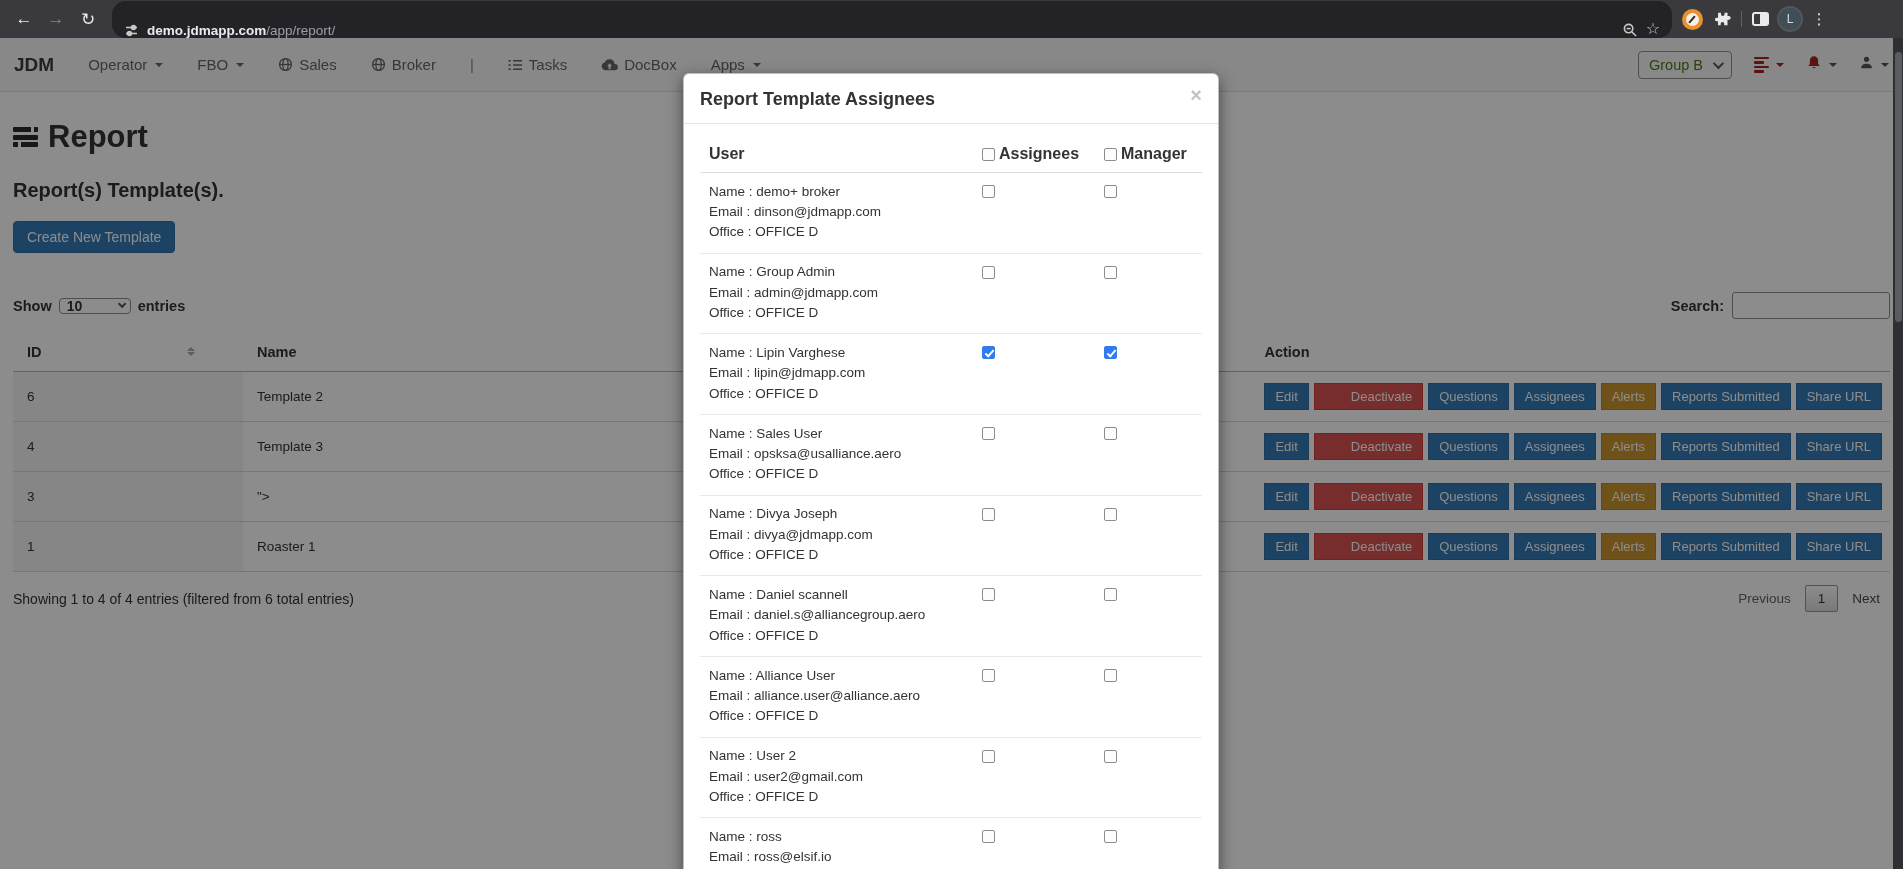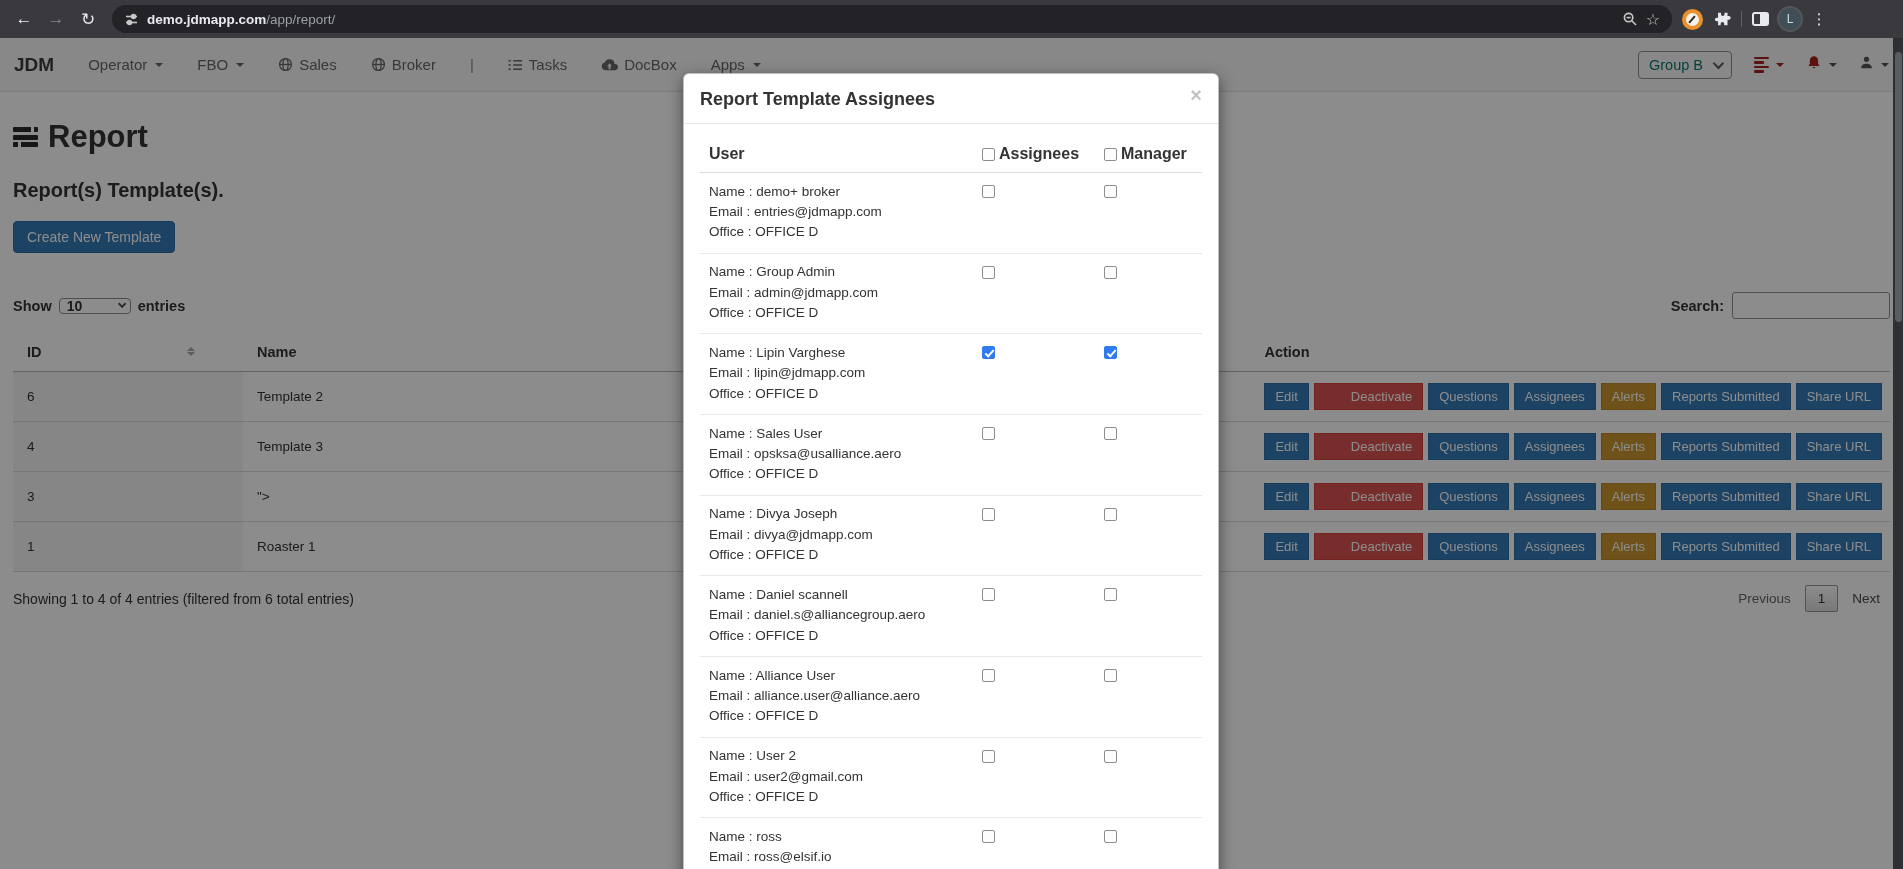--- a/index.html
+++ b/index.html
@@ -13,22 +13,22 @@
   .chrome {
     height:38px; background:#3a3a3e; display:flex; align-items:center;
     padding:0 10px; gap:4px; position:relative; z-index:50;
   }
   .chrome .navbtn {
     width:28px; height:28px; display:flex; align-items:center; justify-content:center;
     color:#e8eaed; font-size:17px; border-radius:50%;
   }
   .chrome .navbtn.disabled { color:#85868a; }
   .urlpill {
-    flex:1; max-width:1560px; height:28px; background:#232327; border-radius:14px;
-    display:flex; align-items:center; padding:0 12px; margin:0 6px; gap:8px;
+    flex:1; max-width:1560px; height:37px; background:#232327; border-radius:14px;
+    display:flex; align-items:flex-end; padding:0 12px; margin:0 6px; gap:8px;
   }
   .urlpill .url { font-size:13.5px; color:#e8eaed; font-weight:bold; }
   .urlpill .url .path { color:#9aa0a6; font-weight:normal; }
   .urlpill .spacer { flex:1; }
   .pill-icon { display:flex; align-items:center; color:#c7c7c7; }
   .star { color:#c7c7c7; font-size:16px; }
   .ext-orange {
     width:21px; height:21px; border-radius:50%; background:#e8912d; position:relative;
     display:inline-block;
   }
@@ -64,21 +64,21 @@
   .nav-item { display:flex; align-items:center; gap:6px; color:#666; font-size:15px; cursor:pointer; }
   .nav-item svg { display:block; }
   .nav-sep { color:#888; font-size:15px; }
   .caret {
     display:inline-block; width:0; height:0; border-top:4px solid currentColor;
     border-left:4px solid transparent; border-right:4px solid transparent; margin-left:2px;
   }
   .nav-right { margin-left:auto; display:flex; align-items:center; gap:22px; }
   .group-select {
     display:flex; align-items:center; gap:10px; border:1px solid #8f8f8f; border-radius:4px;
-    padding:5px 10px; font-size:14.5px; color:#0f766e; background:transparent;
+    padding:5px 10px; font-size:14.5px; color:#4d7c0f; background:transparent;
   }
   .chev { display:inline-block; width:8px; height:8px; border-right:2px solid #555; border-bottom:2px solid #555; transform:rotate(45deg) translateY(-2px); }
   .icon-btn { display:flex; align-items:center; gap:5px; }
   .redlist { display:inline-flex; flex-direction:column; gap:2px; }
   .redlist i { display:block; height:2.5px; background:#a42420; border-radius:1px; }
   .redlist i:nth-child(1){width:15px;} .redlist i:nth-child(2){width:10px;}
   .redlist i:nth-child(3){width:15px;} .redlist i:nth-child(4){width:10px;}
   .caret-red { color:#a42420; }
   .caret-dark { color:#555; }
 
@@ -441,21 +441,21 @@
       <div class="m-row m-head">
         <span class="m-col-user">User</span>
         <span class="m-col-a"><span class="cb"></span><span>Assignees</span></span>
         <span class="m-col-m"><span class="cb"></span><span>Manager</span></span>
       </div>
       <div>
 
           <div class="m-row user-row">
             <div class="m-col-user">
               <div class="line"><span>Name</span><span> : </span><span>demo+ broker</span></div>
-              <div class="line"><span>Email</span><span> : </span><span>entries@jdmapp.com</span></div>
+              <div class="line"><span>Email</span><span> : </span><span>dinson@jdmapp.com</span></div>
               <div class="line"><span>Office</span><span> : </span><span>OFFICE D</span></div>
             </div>
             <div class="m-col-a"><span class="cb"></span></div>
             <div class="m-col-m"><span class="cb"></span></div>
           </div>
 
           <div class="m-row user-row">
             <div class="m-col-user">
               <div class="line"><span>Name</span><span> : </span><span>Group Admin</span></div>
               <div class="line"><span>Email</span><span> : </span><span>admin@jdmapp.com</span></div>

